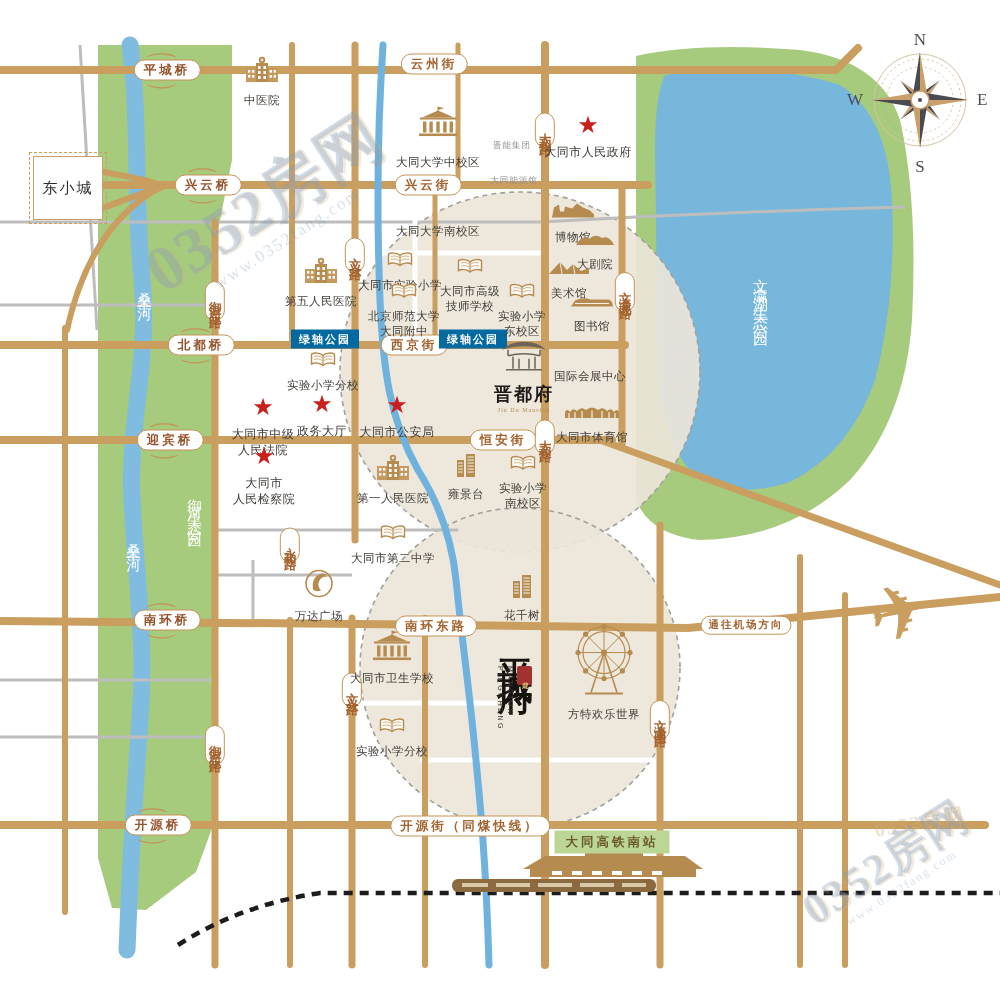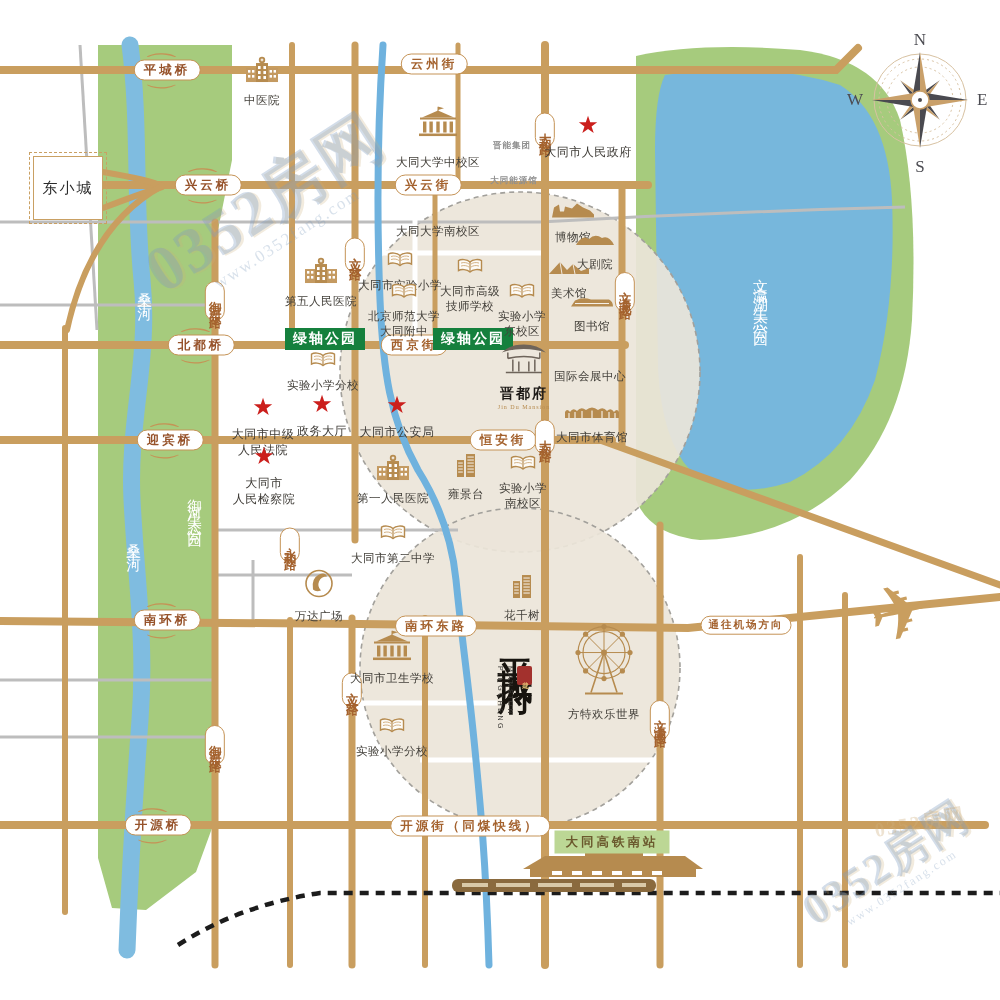--- a/index.html
+++ b/index.html
@@ -14,33 +14,33 @@
     white-space:nowrap;line-height:1.2;}
   .bridge{color:#96522A;}
   .bridge::before,.bridge::after{content:"︵";position:absolute;left:50%;color:#C59356;
     font-size:12px;transform:translateX(-50%) scaleX(2.7);line-height:1;}
   .bridge::before{top:-14px;}
   .bridge::after{content:"︶";bottom:-14px;}
   .street-h.small{font-size:10.5px;letter-spacing:2px;padding:2px 7px;}
   .street-v{background:#fff;border:1.6px solid #C59356;border-radius:10px;padding:9px 2px;
     font-size:12.5px;font-weight:bold;color:#A4622E;writing-mode:vertical-rl;
     letter-spacing:5px;line-height:1.15;white-space:nowrap;}
-  .park-bar{background:#15803d;color:#fff;font-size:14px;font-weight:bold;
+  .park-bar{background:#0369a1;color:#fff;font-size:11px;font-weight:bold;
     padding:2px 8px;letter-spacing:2px;white-space:nowrap;}
   .station-bar{background:#BCD795;color:#6B5A2E;font-size:12.5px;font-weight:bold;
     padding:3px 11px;letter-spacing:3px;white-space:nowrap;}
   .vtext{writing-mode:vertical-rl;color:#fff;font-size:14.5px;letter-spacing:7px;
     white-space:nowrap;}
   .vtext.lake{font-size:15px;letter-spacing:9px;}
-  .gray-text{color:#8F8F8F;font-size:8.5px;white-space:nowrap;letter-spacing:1px;font-weight:bold;}
+  .gray-text{color:#8F8F8F;font-size:8.5px;white-space:nowrap;letter-spacing:1px;}
   
   .poi{display:flex;flex-direction:column;align-items:center;}
   .poi .icon{display:block;line-height:0;}
   .poi-label{font-size:11.5px;color:#44413B;line-height:1.3;margin-top:10px;letter-spacing:.5px;}
-  .poi.gate .poi-label{font-size:14px;font-weight:bold;color:#1d1a17;letter-spacing:2px;}
+  .poi.gate .poi-label{font-size:18px;font-weight:bold;color:#1d1a17;letter-spacing:2px;}
   .poi-sub{font-size:6px;color:#B68B4F;letter-spacing:1px;margin-top:1px;}
   .star .glyph{color:#CB1F1C;font-size:24px;line-height:.85;display:block;}
   .star .poi-label{font-size:12px;color:#3E3B36;}
   .plane{font-size:76px;color:#C99E5F;transform:translate(-50%,-50%) rotate(-14deg);line-height:1;}
   
   .dxc{position:absolute;left:33px;top:156px;width:68px;height:62px;border:1px solid #C9A063;
     outline:1px dashed #C9A063;outline-offset:3px;display:flex;align-items:center;
     justify-content:center;font-size:15px;color:#2a2a2a;letter-spacing:2px;background:#fff;z-index:2;}
   
   .pc-logo{position:absolute;left:497px;top:631px;z-index:2;display:flex;flex-direction:column;

